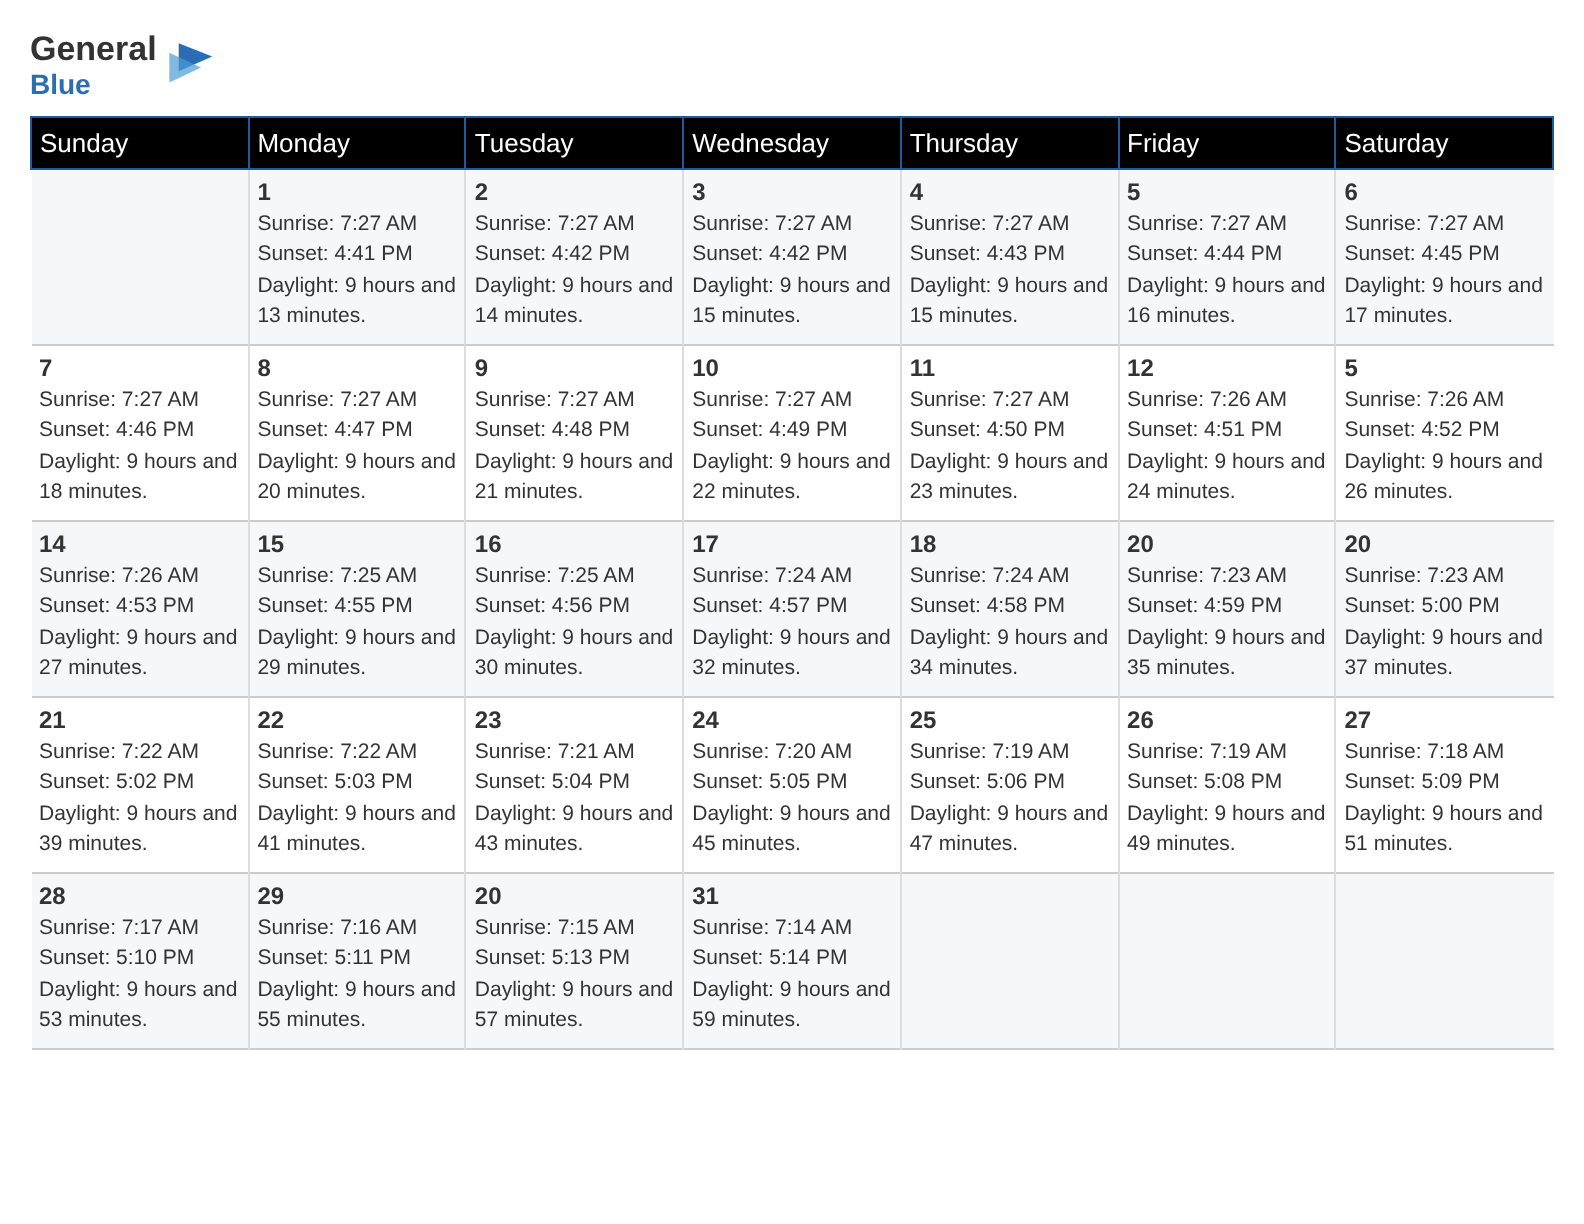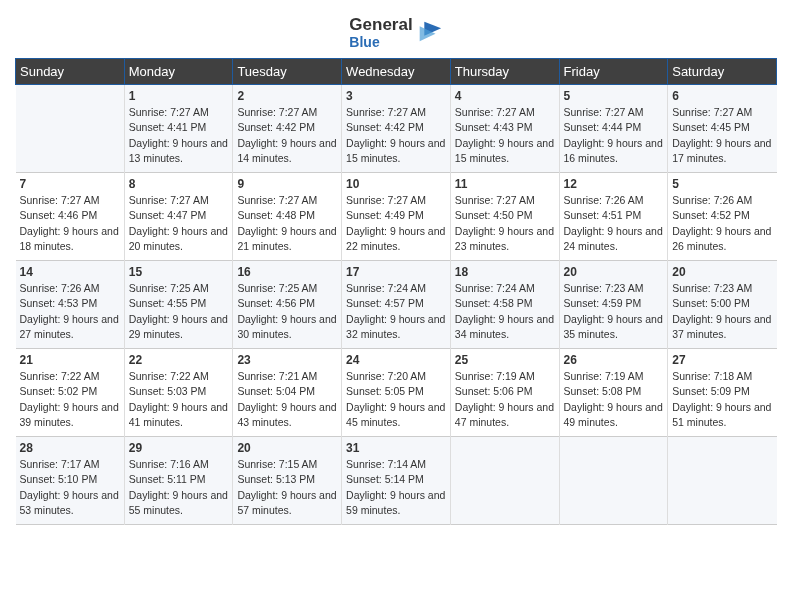--- a/index.html
+++ b/index.html
@@ -5,21 +5,21 @@
     * { box-sizing: border-box; margin: 0; padding: 0; }
     body {
       font-family: Arial, sans-serif;
       background: #fff;
       width: 792px;
       min-height: 612px;
       padding: 10px 15px 15px 15px;
     }
     .header {
       display: flex;
-      justify-content: center;
+      justify-content: flex-start;
       align-items: flex-start;
       margin-bottom: 8px;
     }
     .logo {
       display: flex;
       align-items: center;
       margin-top: 6px;
     }
     .logo-text {
       display: flex;
@@ -44,21 +44,21 @@
     .location {
       font-size: 15px;
       color: #555;
     }
     table {
       width: 100%;
       border-collapse: collapse;
       table-layout: fixed;
     }
     thead tr {
-      background-color: #404040;
+      background-color: #000000;
     }
     thead th {
       color: #fff;
       font-size: 13px;
       font-weight: normal;
       padding: 5px 4px;
       text-align: left;
       border: 1px solid #1e5a9e;
     }
     tbody tr {

